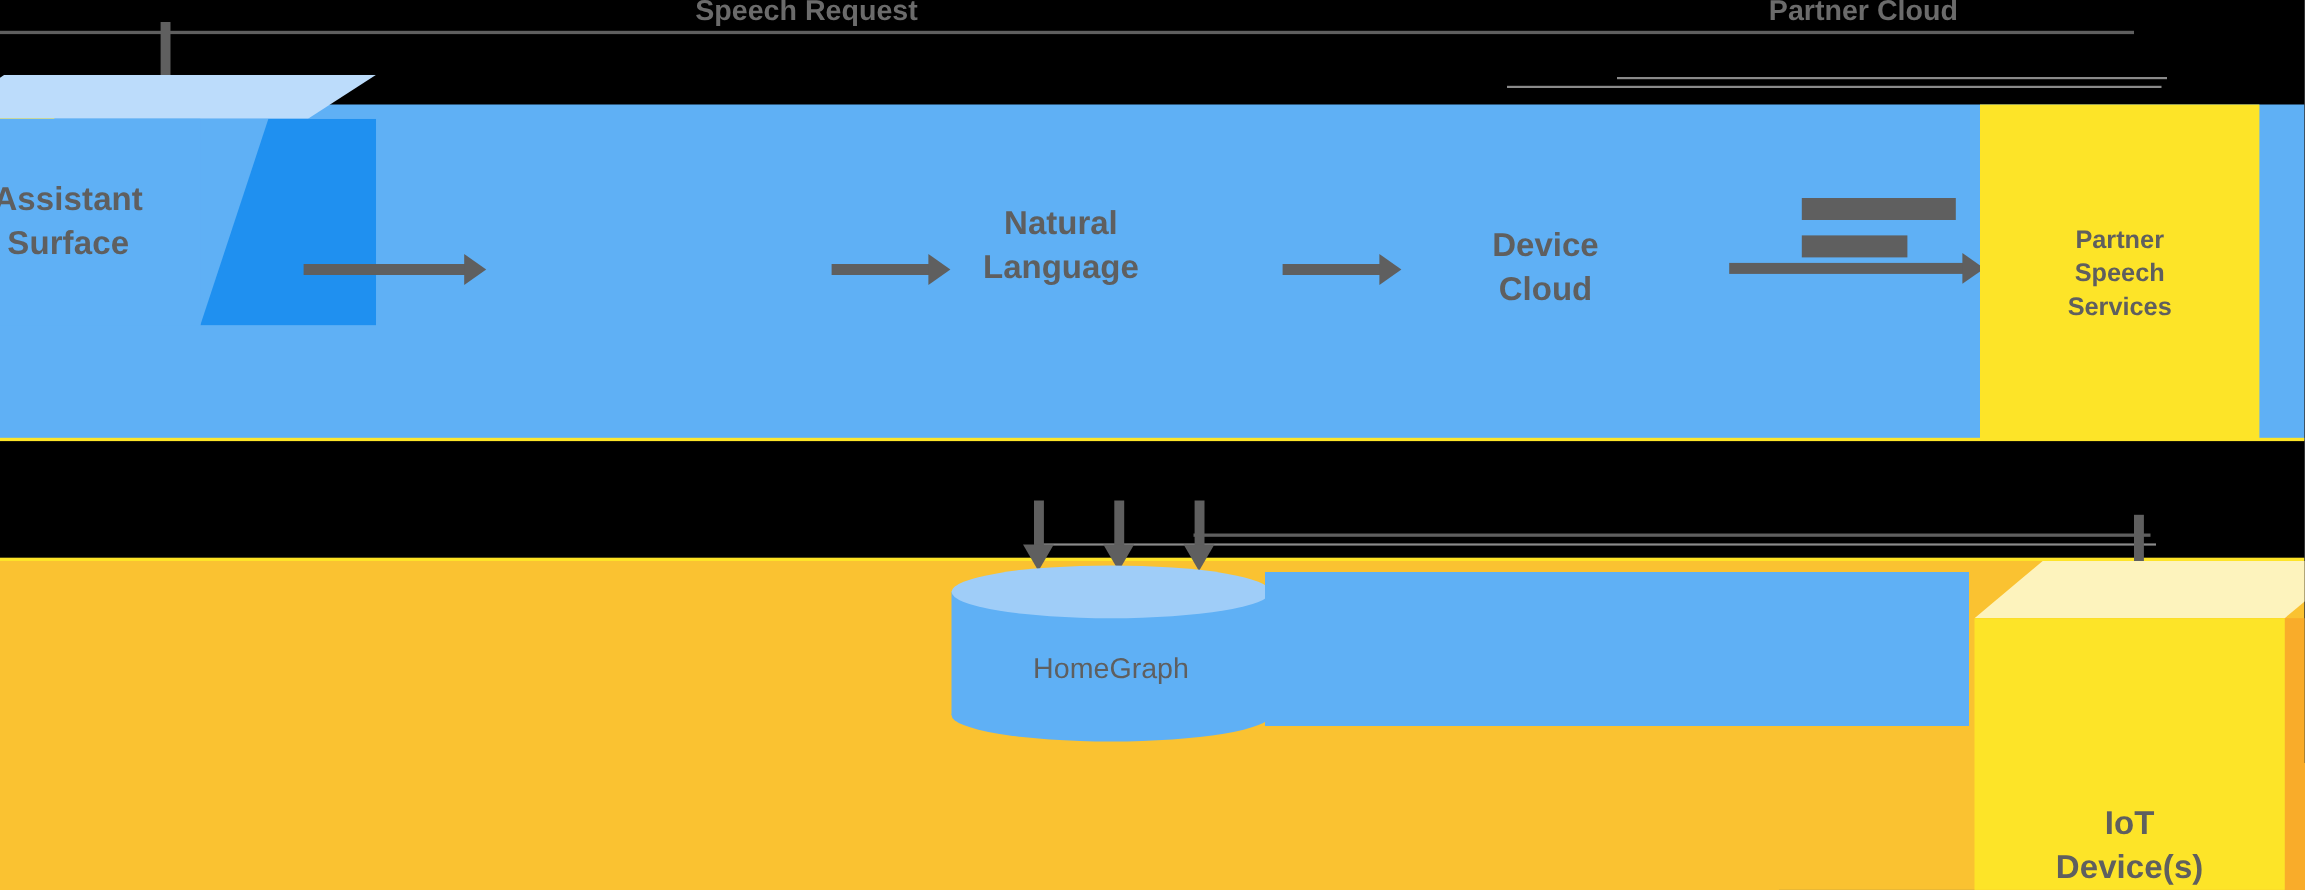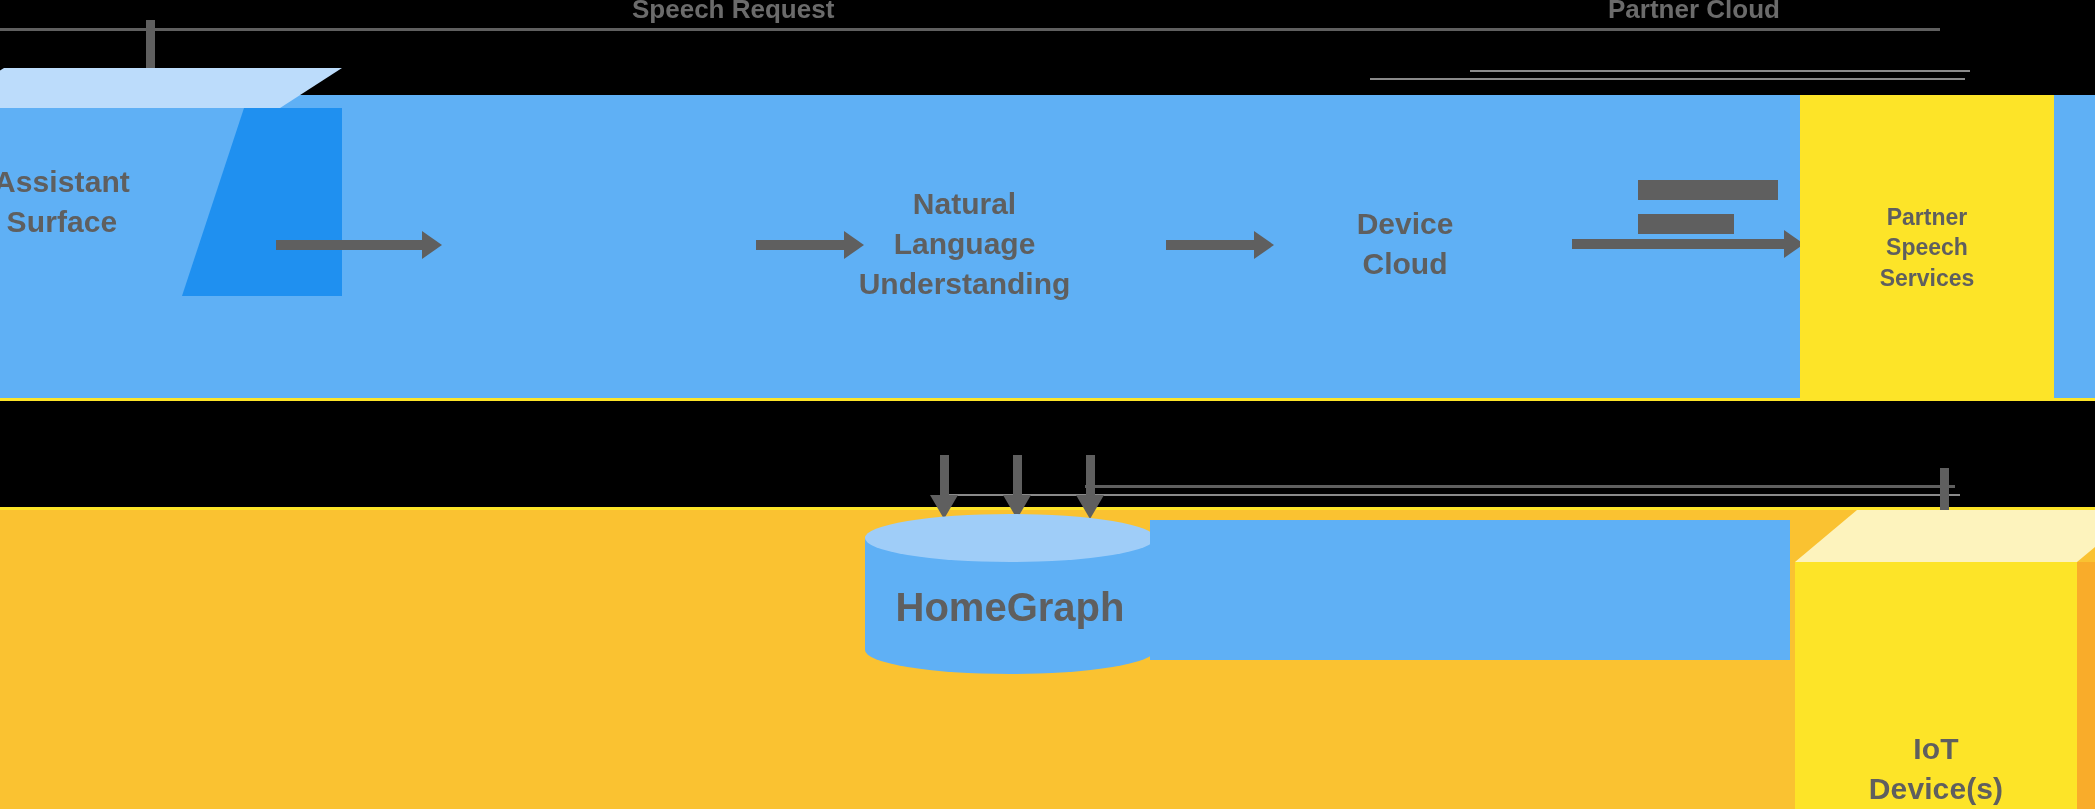--- a/index.html
+++ b/index.html
@@ -48,21 +48,21 @@
   #homegraph { position:absolute; left:865px; top:514px; width:290px; height:160px; }
   #homegraph .cyl-body { position:absolute; left:0; top:24px; width:290px; height:112px;
                          background:#5fb0f5; }
   #homegraph .cyl-top  { position:absolute; left:0; top:0; width:290px; height:48px;
                          background:#9fcdf8; border-radius:50%; }
   #homegraph .cyl-bot  { position:absolute; left:0; top:112px; width:290px; height:48px;
                          background:#5fb0f5; border-radius:50%; }
   #homegraph .cyl-label{ position:absolute; left:0; top:0; width:290px; height:160px;
                          display:flex; align-items:center; justify-content:center;
                          padding-top:26px; }
-  #homegraph .cyl-label span { color:#5f5f5f; font-size:40px; font-weight:700; }
+  #homegraph .cyl-label span { color:#5f5f5f; font-size:26px; font-weight:400; }
 
   
   .stage-label { position:absolute; color:#5f5f5f; font-size:30px; font-weight:700;
                  line-height:1.33; text-align:center; }
 
   
   .arrow-h { position:absolute; height:10px; background:#5f5f5f; }
   .arrow-h::after { content:""; position:absolute; right:-16px; top:-9px;
                     border-left:20px solid #5f5f5f;
                     border-top:14px solid transparent;
@@ -112,21 +112,20 @@
   </div>
 
   <div class="arrow-h" style="left:276px; top:240px; width:150px;"></div>
 
 
   <div class="arrow-h" style="left:756px; top:240px; width:92px;"></div>
 
   <div class="stage-label" style="left:852px; top:184px; width:225px;">
     <div>Natural</div>
     <div>Language</div>
-    <div>Understanding</div>
   </div>
 
   <div class="arrow-h" style="left:1166px; top:240px; width:92px;"></div>
 
   <div class="stage-label" style="left:1330px; top:204px; width:150px;">
     <div>Device</div>
     <div>Cloud</div>
   </div>
 
   <div class="redacted" style="left:1638px; top:180px; width:140px; height:20px;"></div>

